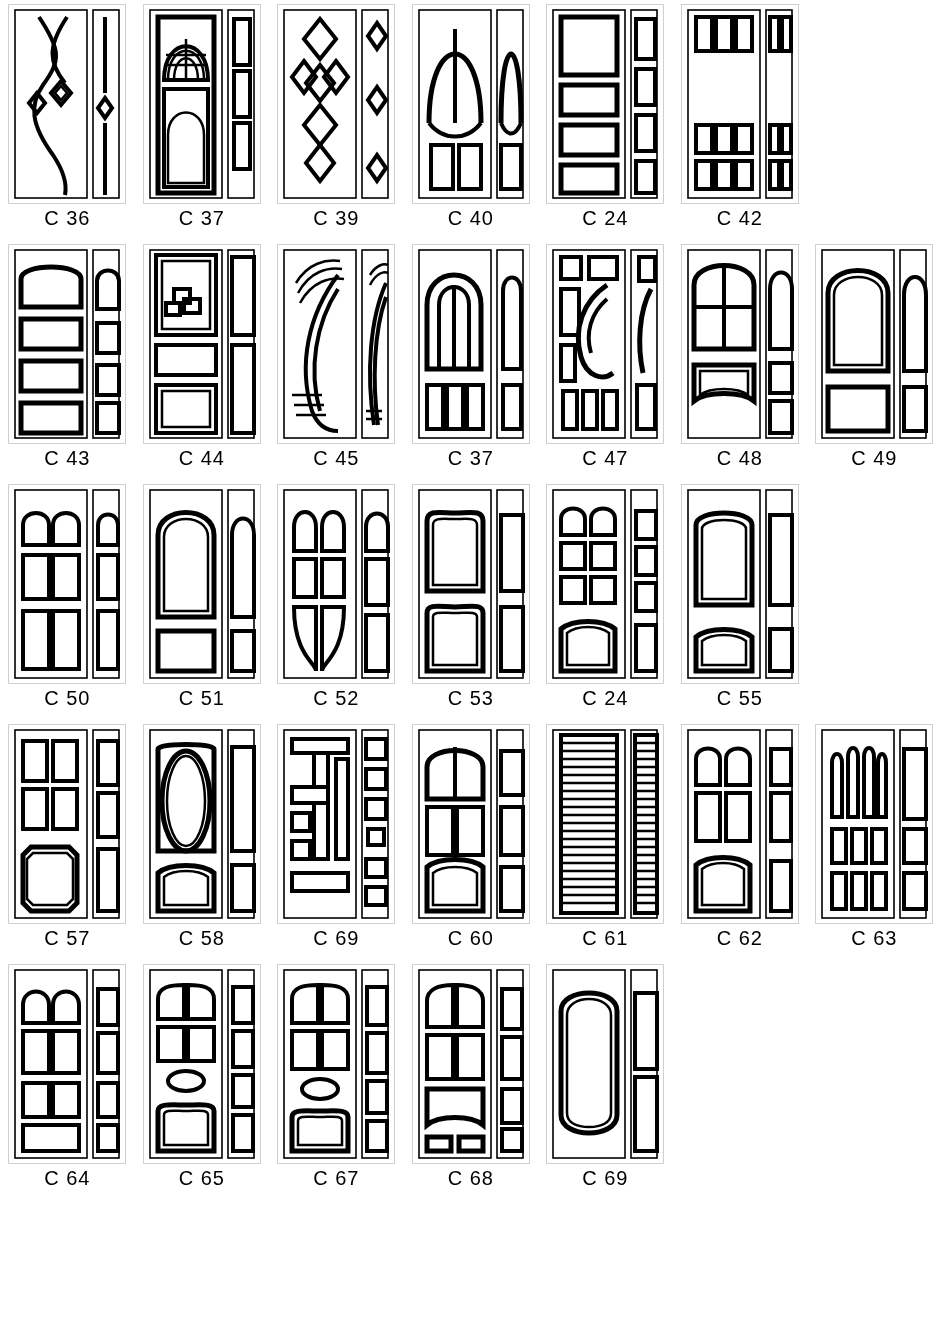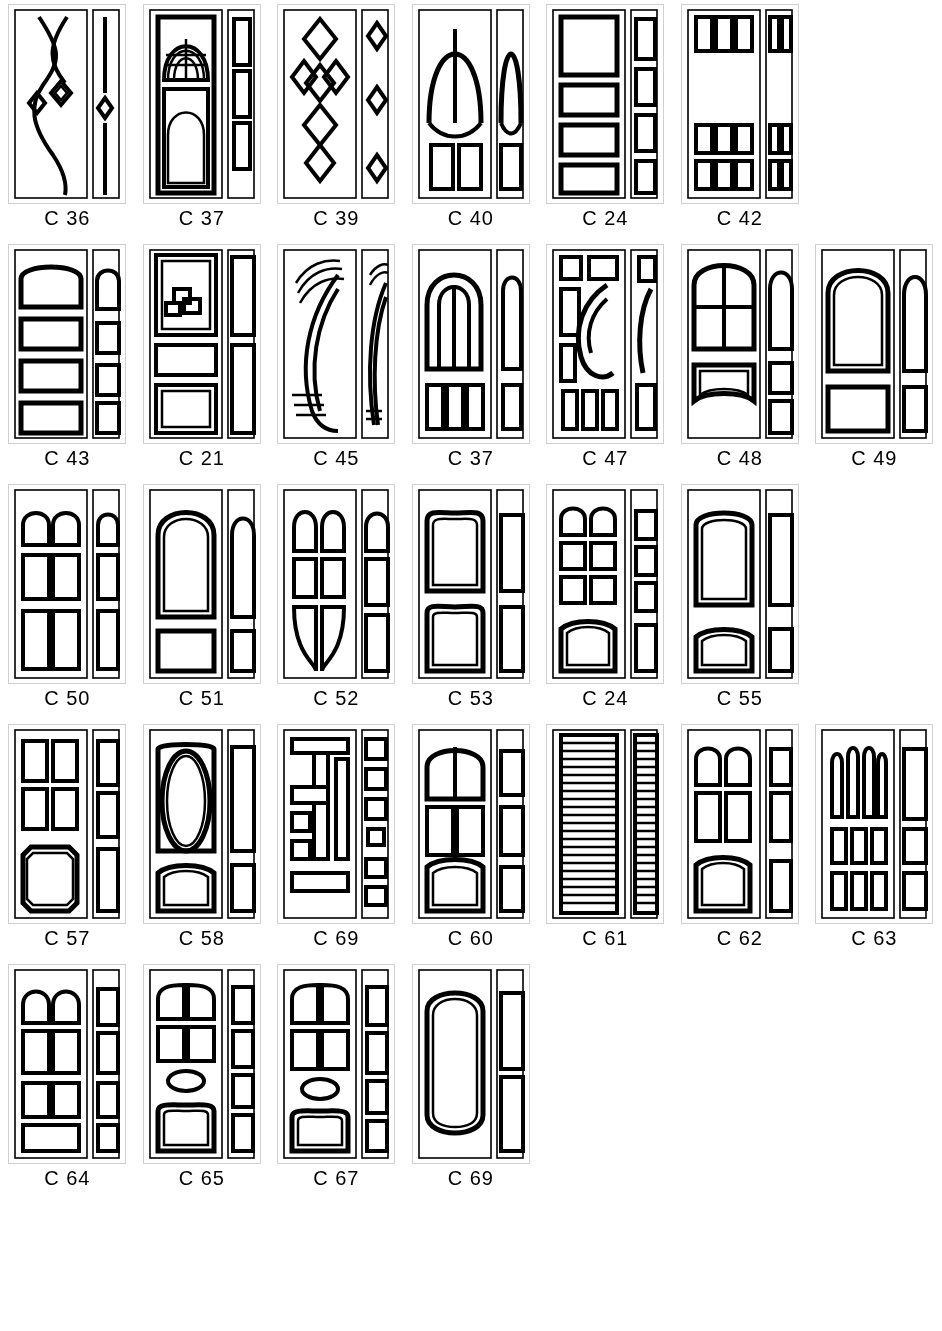--- a/index.html
+++ b/index.html
@@ -169,21 +169,21 @@
           <rect class="ln med" x="12" y="10" width="60" height="80"></rect>
           <rect class="ln thin" x="18" y="16" width="48" height="68"></rect>
           <path class="ln med" d="M30 44 h16 v14 h-16z M40 54 h16 v14 h-16z M22 58 h14 v12 h-14z"></path>
           <rect class="ln med" x="12" y="100" width="60" height="30"></rect>
           <rect class="ln med" x="12" y="140" width="60" height="48"></rect>
           <rect class="ln thin" x="18" y="146" width="48" height="36"></rect>
           <rect class="ln med" x="88" y="12" width="22" height="78"></rect>
           <rect class="ln med" x="88" y="100" width="22" height="88"></rect>
         </svg>
       </div>
-      <div class="label">C 21</div>
+      <div class="label">C 44</div>
     </div>
 
     <div class="cell">
       <div class="frame">
         <svg width="116" height="198" viewBox="0 0 116 198">
           <rect class="ln hair" x="6" y="5" width="72" height="188"></rect>
           <rect class="ln hair" x="84" y="5" width="26" height="188"></rect>
           <path class="ln thin" d="M18 38 C30 18, 48 14, 62 16 M20 48 C32 26, 50 22, 64 24 M22 58 C34 36, 52 32, 66 34"></path>
           <path class="ln med" d="M60 30 C30 70, 20 120, 34 166 C40 182, 50 186, 60 186"></path>
           <path class="ln med" d="M60 44 C38 78, 30 124, 42 166"></path>
@@ -582,20 +582,40 @@
           <path class="ln thin" d="M20 180 V156 C20 150, 30 152, 42 152 C54 152, 64 150, 64 156 V180 Z"></path>
           <rect class="ln med" x="89" y="22" width="20" height="38"></rect>
           <rect class="ln med" x="89" y="68" width="20" height="40"></rect>
           <rect class="ln med" x="89" y="116" width="20" height="32"></rect>
           <rect class="ln med" x="89" y="156" width="20" height="30"></rect>
         </svg>
       </div>
       <div class="label">C 67</div>
     </div>
 
+    <div class="cell">
+      <div class="frame">
+        <svg width="116" height="198" viewBox="0 0 116 198">
+          <rect class="ln hair" x="6" y="5" width="72" height="188"></rect>
+          <rect class="ln hair" x="84" y="5" width="26" height="188"></rect>
+          <path class="ln med" d="M14 62 V36 C14 24, 26 20, 40 20 V62 Z"></path>
+          <path class="ln med" d="M44 62 V20 C58 20, 70 24, 70 36 V62 Z"></path>
+          <rect class="ln med" x="14" y="70" width="26" height="44"></rect>
+          <rect class="ln med" x="44" y="70" width="26" height="44"></rect>
+          <path class="ln thick" d="M14 124 h56 v36 C58 150, 26 150, 14 160 Z"></path>
+          <path class="ln thick" d="M14 172 h24 v14 h-24 z"></path>
+          <path class="ln thick" d="M46 172 h24 v14 h-24 z"></path>
+          <rect class="ln med" x="89" y="24" width="20" height="40"></rect>
+          <rect class="ln med" x="89" y="72" width="20" height="42"></rect>
+          <rect class="ln med" x="89" y="124" width="20" height="34"></rect>
+          <rect class="ln med" x="89" y="164" width="20" height="22"></rect>
+        </svg>
+      </div>
+      <div class="label">C 68</div>
+    </div>
 
     <div class="cell">
       <div class="frame">
         <svg width="116" height="198" viewBox="0 0 116 198">
           <rect class="ln hair" x="6" y="5" width="72" height="188"></rect>
           <rect class="ln hair" x="84" y="5" width="26" height="188"></rect>
           <path class="ln thick" d="M14 150 V46 C14 34, 28 28, 42 28 C56 28, 70 34, 70 46 V150 C70 162, 56 168, 42 168 C28 168, 14 162, 14 150 Z"></path>
           <path class="ln thin" d="M20 148 V50 C20 40, 30 34, 42 34 C54 34, 64 40, 64 50 V148 C64 158, 54 162, 42 162 C30 162, 20 158, 20 148 Z"></path>
           <rect class="ln med" x="88" y="28" width="22" height="76"></rect>
           <rect class="ln med" x="88" y="112" width="22" height="74"></rect>

